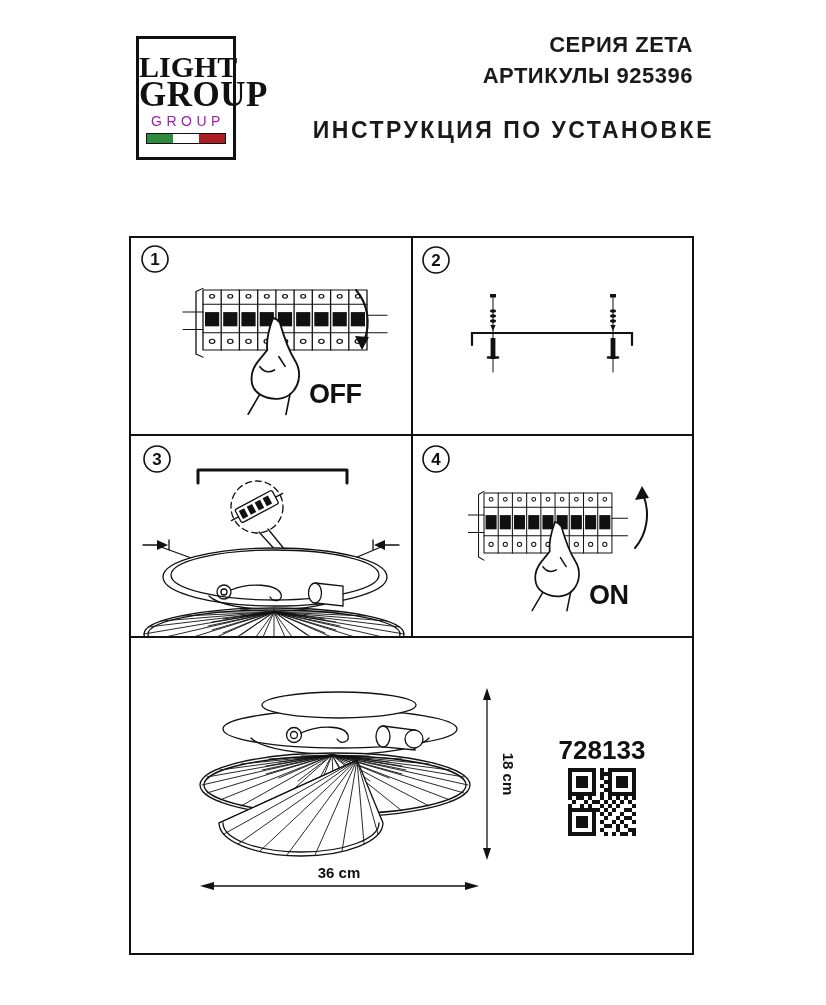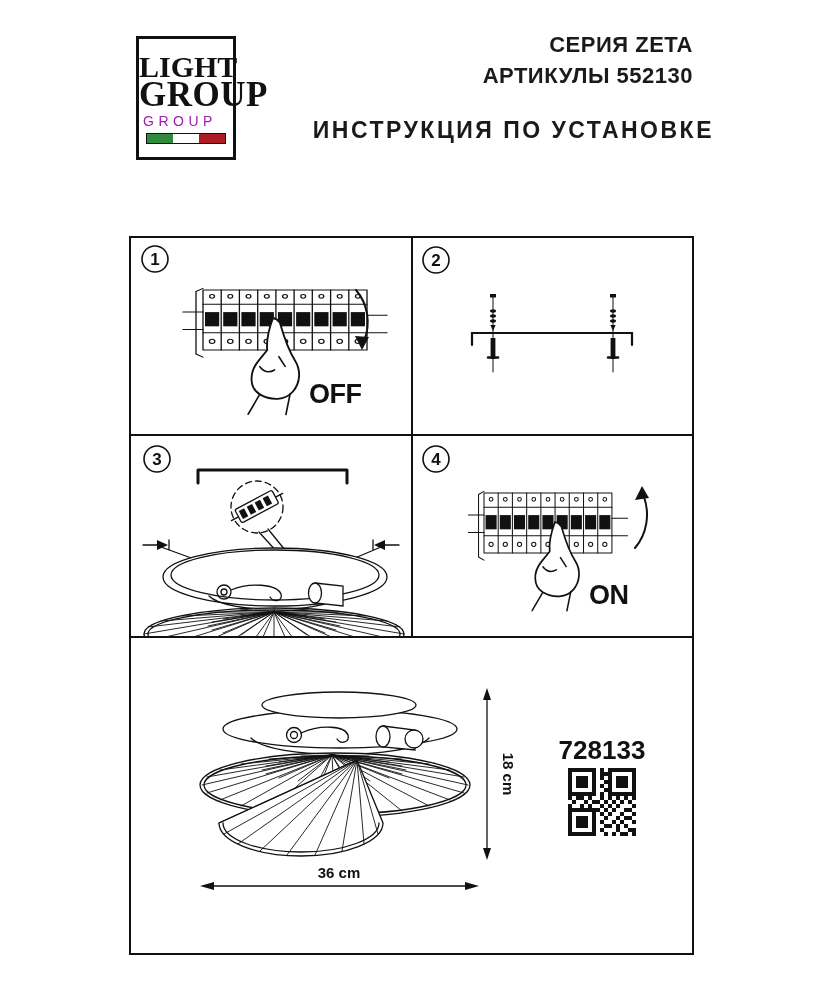--- a/index.html
+++ b/index.html
@@ -1,21 +1,21 @@
 <!DOCTYPE html>
 <html><head>
 <meta charset="utf-8">
 <style>
   html,body{margin:0;padding:0;background:#fff;}
   .page{position:relative;width:826px;height:1005px;background:#fff;color:#111;
         font-family:"Liberation Sans",sans-serif;overflow:hidden;}
 
   
   .logo-box{position:absolute;left:136px;top:36px;width:100px;height:124px;
-            border:3px solid #111;box-sizing:border-box;text-align:left;
+            border:3px solid #111;box-sizing:border-box;text-align:center;
             font-family:"Liberation Serif",serif;font-weight:bold;}
   .logo-light{font-size:30px;line-height:26px;margin-top:15px;letter-spacing:0;}
   .logo-star{font-size:35px;line-height:30px;letter-spacing:.5px;}
   .logo-group{font-family:"Liberation Sans",sans-serif;font-weight:400;color:#a21caf;
               font-size:14px;line-height:16px;letter-spacing:4.5px;margin-top:3px;text-indent:4px;}
   .logo-flag{height:9px;margin:4px 7px 0 7px;border:1px solid #111;display:flex;}
   .logo-flag span{flex:1;}
   .fg{background:#2e8b3d;} .fw{background:#fff;} .fr{background:#ae1c23;}
 
   
@@ -48,21 +48,21 @@
     <div class="logo-group">GROUP</div>
     <div class="logo-flag">
       <span class="fg"></span>
       <span class="fw"></span>
       <span class="fr"></span>
     </div>
   </div>
 
   <div class="header-right">
     <div class="series-line">СЕРИЯ ZETA</div>
-    <div class="series-line">АРТИКУЛЫ 552130</div>
+    <div class="series-line">АРТИКУЛЫ 925396</div>
     <div class="title-block">
       <div>ИНСТРУКЦИЯ ПО УСТАНОВКЕ</div>
     </div>
   </div>
 
   <div class="diagram">
     <div class="vdiv"></div>
     <div class="hdiv1"></div>
     <div class="hdiv2"></div>
 

